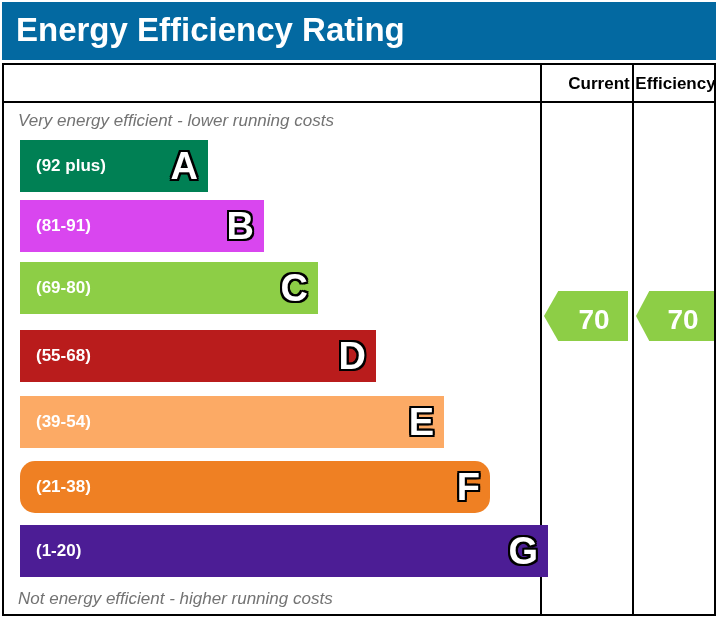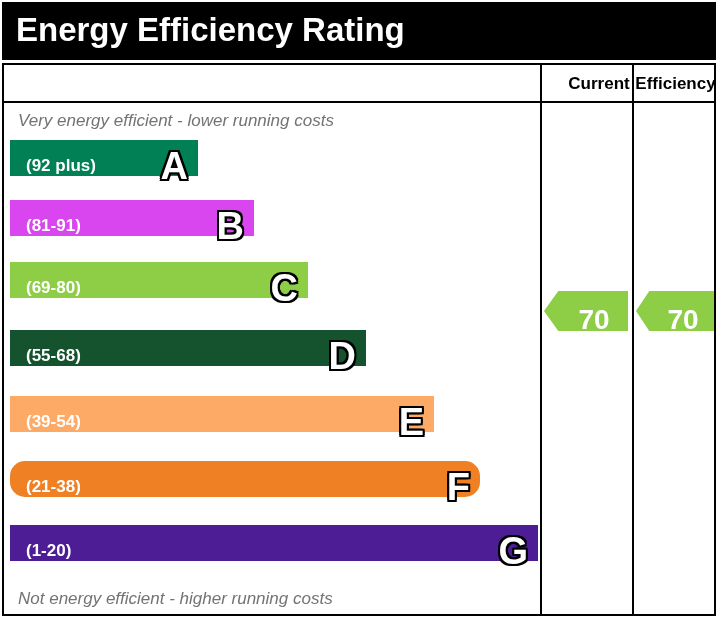--- a/index.html
+++ b/index.html
@@ -94,22 +94,22 @@
     font-style: italic;
     color: #737373;
     white-space: nowrap;
   }
   .caption.top    { top: 111px; }
   .caption.bottom { top: 589px; }
 
   
   .bar {
     position: absolute;
-    left: 10px;
-    height: 36px;
+    left: 20px;
+    height: 52px;
     box-sizing: border-box;
     text-align: center;
   }
   .bar .range {
     position: absolute;
     left: 16px;
     top: 0;
     height: 52px;
     line-height: 52px;
     font-size: 17px;
@@ -129,39 +129,39 @@
     text-shadow:
       -2px -2px 0 #000, 2px -2px 0 #000,
       -2px  2px 0 #000, 2px  2px 0 #000,
       -2px  0   0 #000, 2px  0   0 #000,
        0   -2px 0 #000, 0    2px 0 #000;
   }
 
   
   .marker {
     position: absolute;
-    height: 40px;
+    height: 50px;
     line-height: 58px;
     color: #ffffff;
     font-size: 28px;
     font-weight: bold;
     text-align: center;
     box-sizing: border-box;
     clip-path: polygon(0% 50%, 17% 0%, 100% 0%, 100% 100%, 17% 100%);
     padding-left: 16px;
   }
   .marker.current   { left: 544px; top: 291px; width: 84px; }
   .marker.potential { left: 636px; top: 291px; width: 78px; }
 </style>
 </head>
 <body>
 
 <div id="page">
 
-  <div class="title-bar" style="background: #000000;">
+  <div class="title-bar" style="background: #0369a1;">
     <div class="title-text">Energy Efficiency Rating</div>
   </div>
 
   <div class="table-frame"></div>
   <div class="vline v1"></div>
   <div class="vline v2"></div>
   <div class="hline-head"></div>
 
   <div class="col-head current">Current</div>
   <div class="col-head potential">Efficiency</div>
@@ -174,21 +174,21 @@
     <span class="letter">A</span>
   </div>
   <div class="bar" id="bar-1" style="top: 200px; width: 244px; background: #d946ef;">
     <span class="range">(81-91)</span>
     <span class="letter">B</span>
   </div>
   <div class="bar" id="bar-2" style="top: 262px; width: 298px; background: rgb(141, 206, 70);">
     <span class="range">(69-80)</span>
     <span class="letter">C</span>
   </div>
-  <div class="bar" id="bar-3" style="top: 330px; width: 356px; background: #14532d;">
+  <div class="bar" id="bar-3" style="top: 330px; width: 356px; background: #b91c1c;">
     <span class="range">(55-68)</span>
     <span class="letter">D</span>
   </div>
   <div class="bar" id="bar-4" style="top: 396px; width: 424px; background: rgb(252, 170, 101);">
     <span class="range">(39-54)</span>
     <span class="letter">E</span>
   </div>
   <div class="bar" id="bar-5" style="top: 461px; width: 470px; background: rgb(239, 128, 35); border-radius: 15px;">
     <span class="range">(21-38)</span>
     <span class="letter">F</span>

